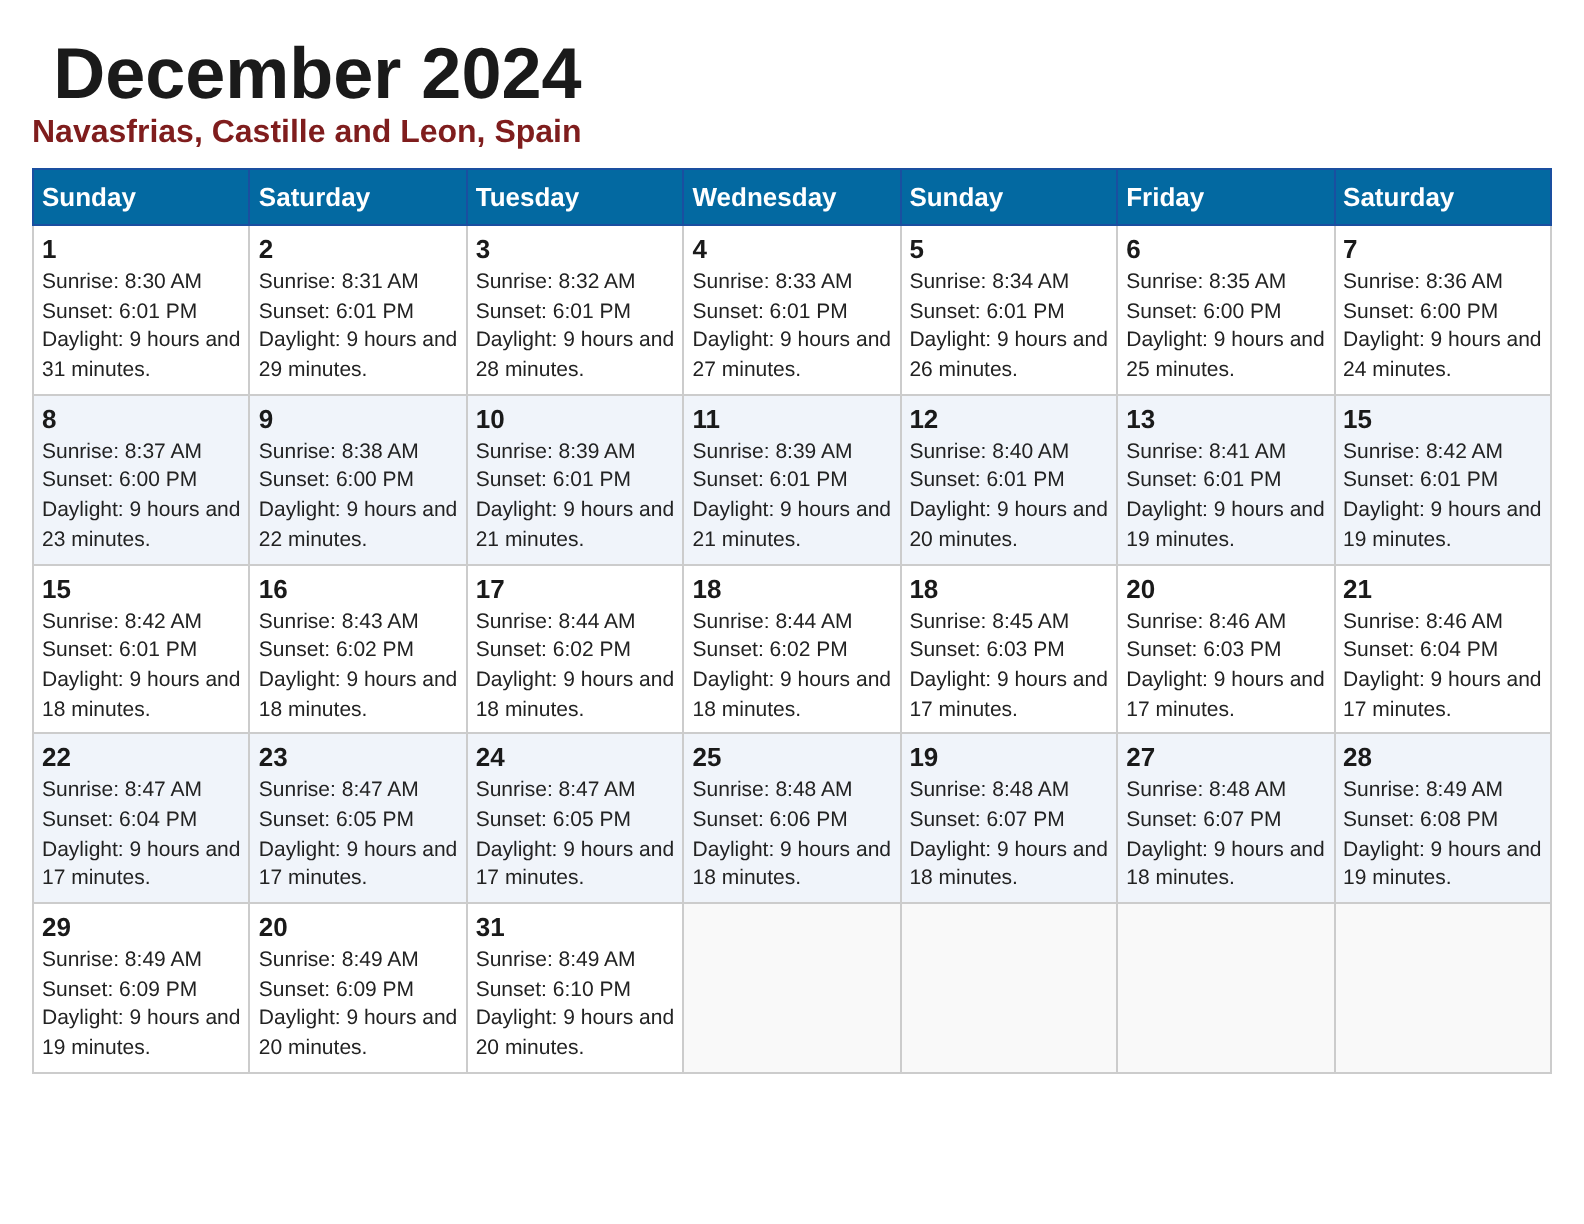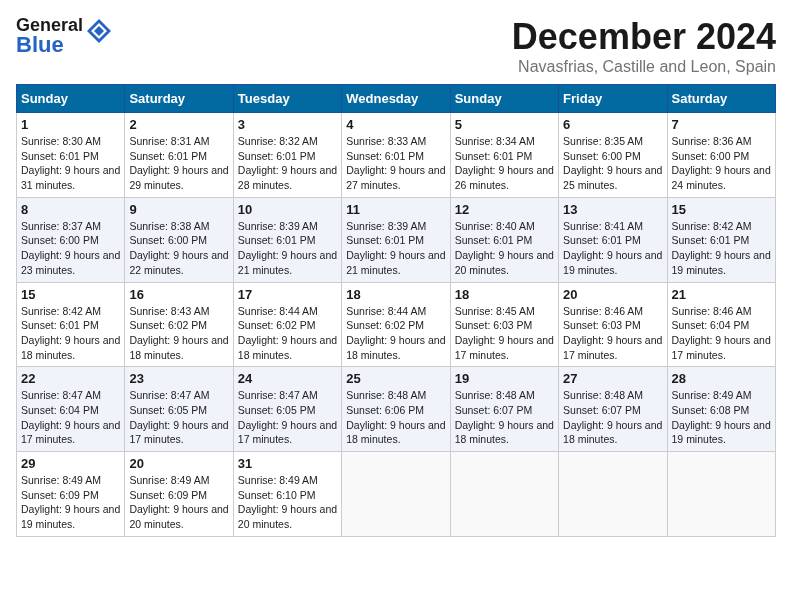--- a/index.html
+++ b/index.html
@@ -19,22 +19,22 @@
     .title-block {
       text-align: right;
     }
     .title-block h1 {
       font-size: 36px;
       font-weight: bold;
       color: #1a1a1a;
     }
     .title-block h2 {
       font-size: 16px;
-      font-weight: normal;
-      color: #737373;
+      font-weight: bold;
+      color: #7f1d1d;
     }
     .calendar {
       width: 100%;
       border-collapse: collapse;
       font-size: 11px;
     }
     .calendar th {
       background: #0369a1;
       color: #fff;
       padding: 6px 4px;
@@ -91,31 +91,20 @@
     }
     .logo-flag {
       margin-left: 2px;
       margin-top: -10px;
     }
   </style>
 </head>
 <body>
 
 <div class="header">
-  <div class="logo-wrapper">
-    <div class="logo-letters">
-      <span class="logo-general">General</span>
-      <span class="logo-blue">Blue</span>
-    </div>
-    <svg class="logo-flag" width="28" height="28" viewBox="0 0 28 28">
-      <polygon points="14,2 26,14 14,26 2,14" fill="#2563c4"></polygon>
-      <polygon points="14,6 22,14 14,22 6,14" fill="#fff"></polygon>
-      <polygon points="14,9 19,14 14,19 9,14" fill="#2563c4"></polygon>
-    </svg>
-  </div>
   <div class="title-block">
     <h1>December 2024</h1>
     <h2>Navasfrias, Castille and Leon, Spain</h2>
   </div>
 </div>
 
 <table class="calendar">
   <thead>
     <tr>
     <th>Sunday</th>

